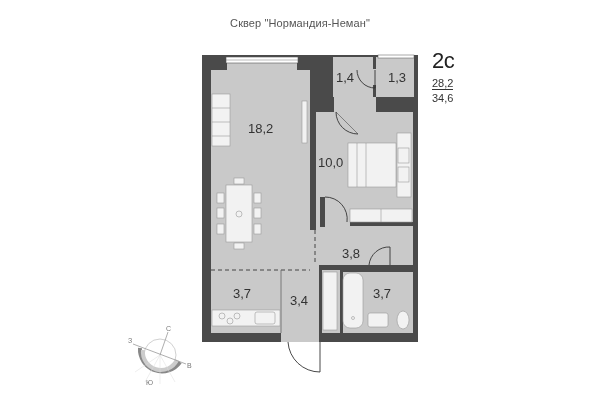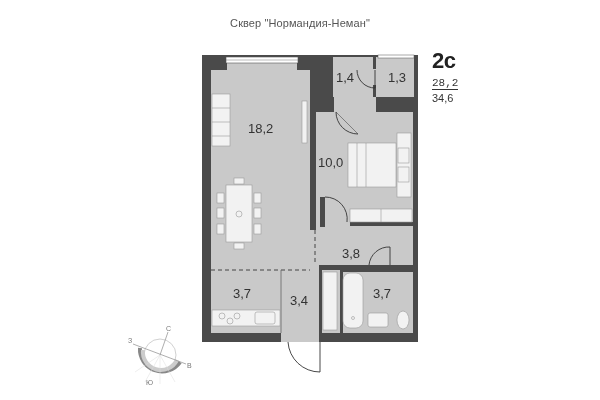--- a/index.html
+++ b/index.html
@@ -1,19 +1,19 @@
 <!DOCTYPE html>
 <html><head>
   <meta charset="utf-8">
   <style>
     html, body { margin: 0; padding: 0; background: #ffffff; }
     body { width: 600px; height: 400px; position: relative; overflow: hidden; font-family: "Liberation Sans", sans-serif; }
     .title { position: absolute; left: 0; width: 600px; top: 17px; text-align: center; font-size: 11px; color: #555555; letter-spacing: 0.1px; }
-    .apt-type { position: absolute; left: 432px; top: 48px; font-size: 22px; font-weight: bold; color: #222222; letter-spacing: -0.5px; }
-    .area-living { position: absolute; left: 432px; top: 77px; font-size: 11px; color: #333333; border-bottom: 1px solid #333333; line-height: 12px; font-family: Liberation Mono, monospace; }
+    .apt-type { position: absolute; left: 432px; top: 48px; font-size: 22px; font-weight: normal; color: #222222; letter-spacing: -0.5px; }
+    .area-living { position: absolute; left: 432px; top: 77px; font-size: 11px; color: #333333; border-bottom: 1px solid #333333; line-height: 12px; }
     .area-total { position: absolute; left: 432px; top: 92px; font-size: 11px; color: #333333; line-height: 12px; }
     svg.plan { position: absolute; left: 0; top: 0; }
     .room-label { font-family: "Liberation Sans", sans-serif; font-size: 13px; fill: #333333; }
     .compass-label { font-family: "Liberation Sans", sans-serif; font-size: 7px; fill: #777777; }
   </style>
 </head>
 <body>
 
 <div class="title">Сквер "Нормандия-Неман"</div>
 <div class="apt-type">2с</div>

